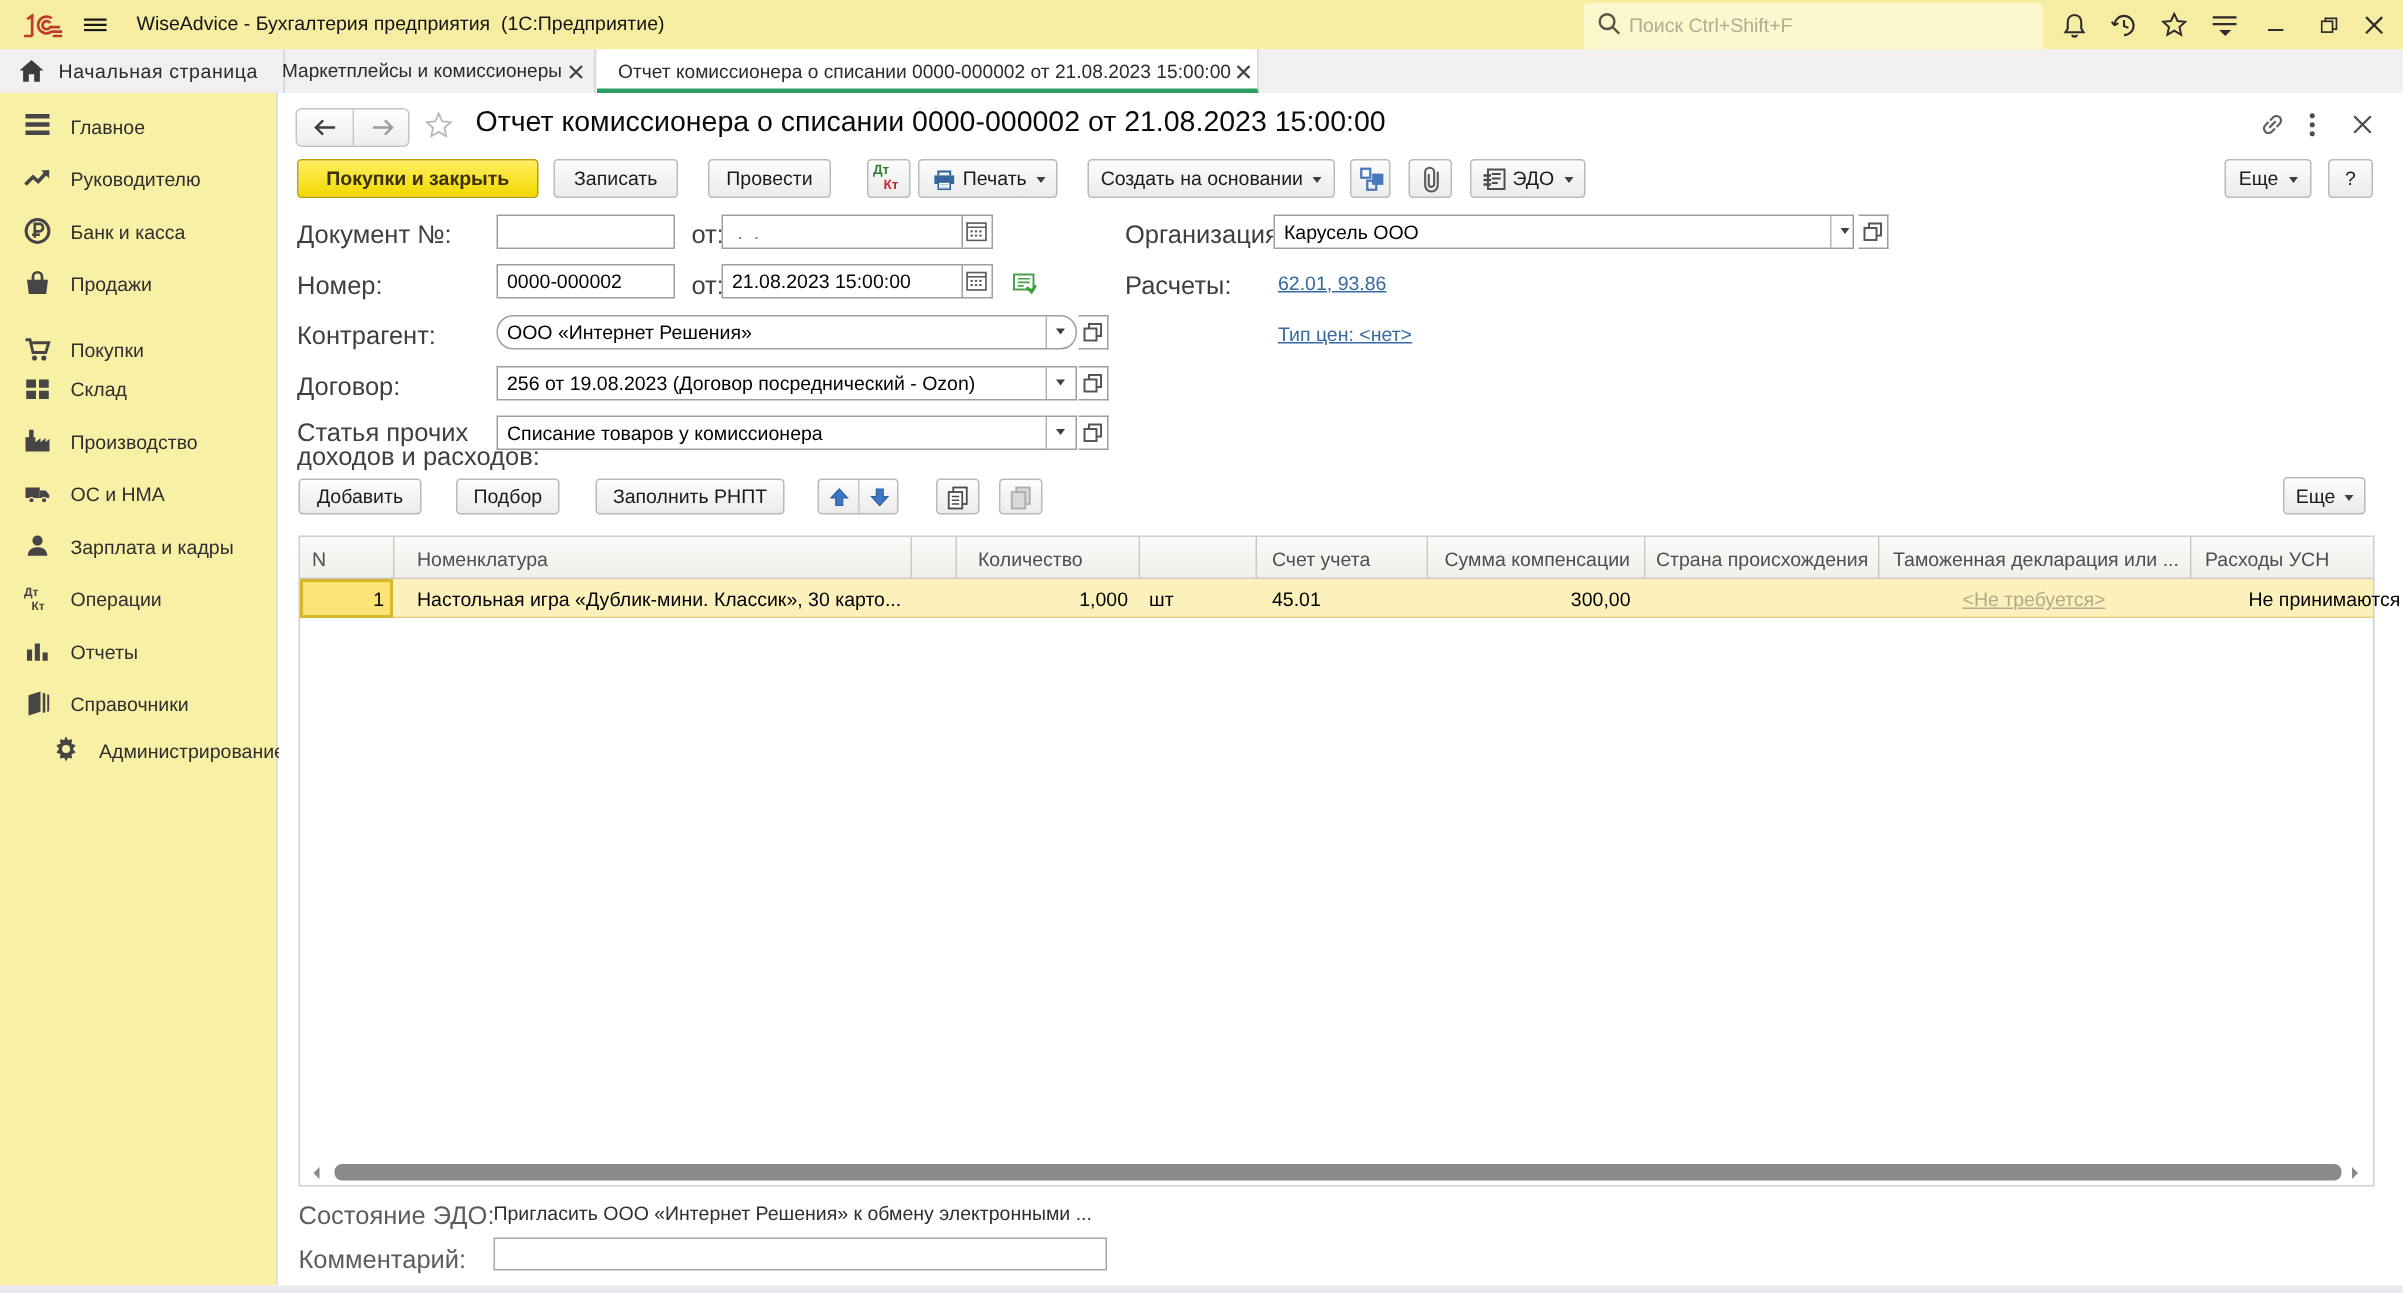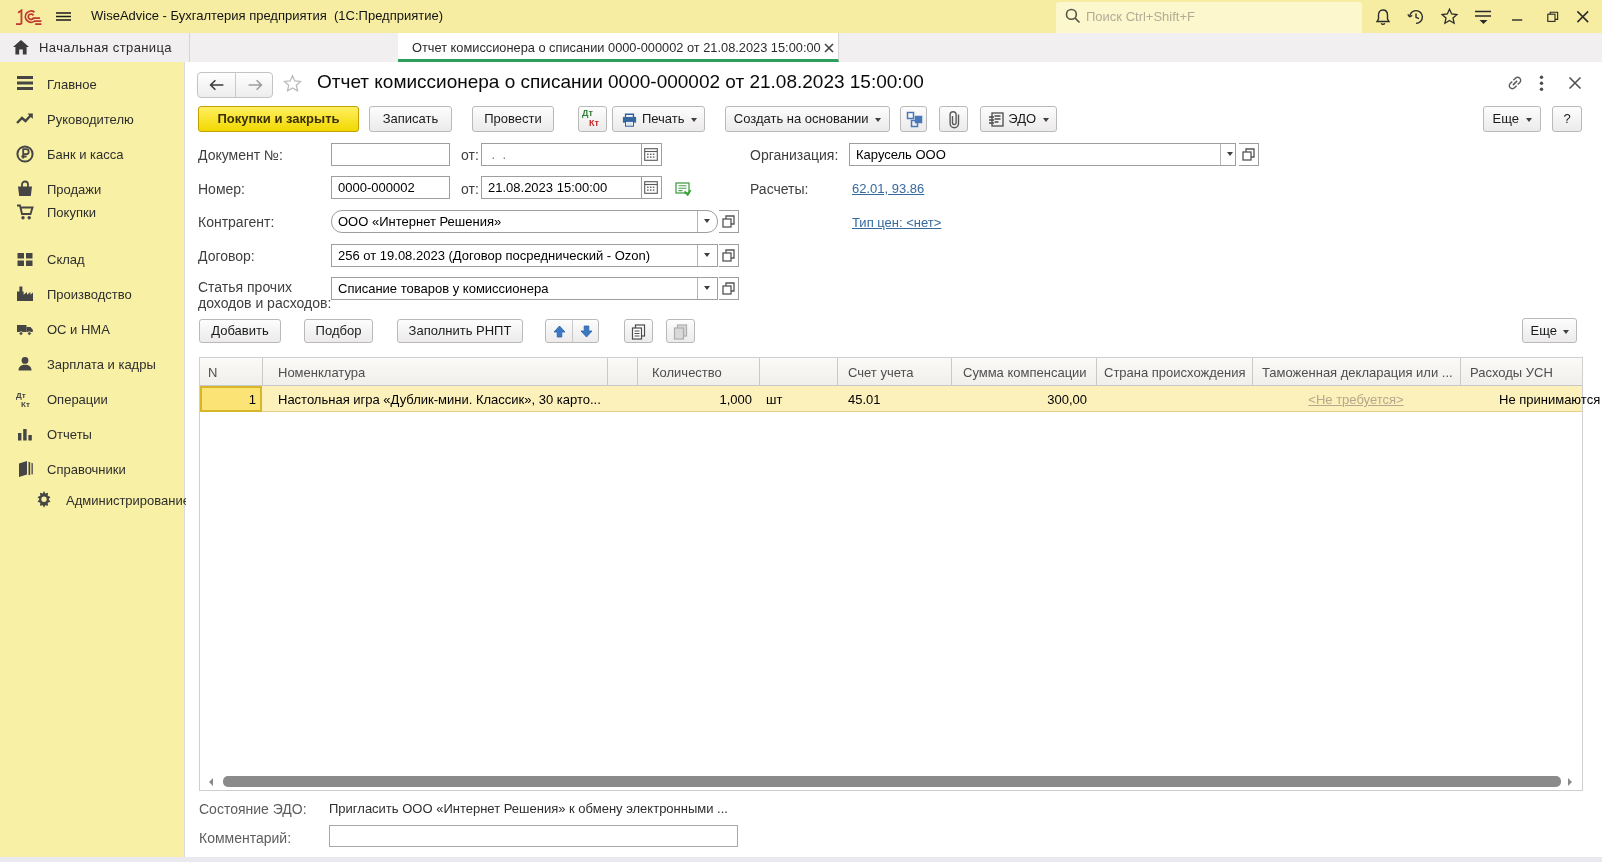--- a/index.html
+++ b/index.html
@@ -8,21 +8,21 @@
 #topbar { position:absolute; left:0; top:0; width:1602px; height:33px; background:#f6eda2; }
 #tabbar { position:absolute; left:0; top:33px; width:1602px; height:29px; background:#f1eff0; }
 .tab { position:absolute; top:0; height:29px; font-size:13px; color:#2b2b2b; white-space:nowrap; }
 #sidebar { position:absolute; left:0; top:62px; width:185px; height:795px; background:#f8f0a5; border-right:1px solid #d9d9d9; }
 #footerstrip { position:absolute; left:0; top:857px; width:1602px; height:5px; background:#e9e9ef; }
 .sbitem { position:absolute; left:0; width:185px; height:35px; }
 .sbitem .ic { position:absolute; left:16px; top:8px; width:18px; height:18px; }
 .sbitem .tx { position:absolute; left:47px; top:10px; font-size:13px; color:#2e2e2e; }
 #main { position:absolute; left:186px; top:62px; width:1416px; height:795px; background:#fff; }
 .btn { position:absolute; height:26px; border:1px solid #b9b9b9; border-radius:3px; background:linear-gradient(#fdfdfd,#eceaea); font-size:13px; color:#1a1a1a; text-align:center; line-height:24px; white-space:nowrap; }
-.lbl { position:absolute; font-size:14px; color:#3f3f3f; white-space:nowrap; }
+.lbl { position:absolute; font-size:17px; color:#3f3f3f; white-space:nowrap; }
 .inp { position:absolute; height:23px; border:1px solid #9e9e9e; background:#fff; font-size:13px; color:#000; line-height:21px; padding-left:6px; white-space:nowrap; overflow:hidden; }
 .lnk { position:absolute; font-size:13px; color:#35699f; text-decoration:underline; white-space:nowrap; }
 .caret { display:inline-block; width:0; height:0; border-left:3.5px solid transparent; border-right:3.5px solid transparent; border-top:4.5px solid #3f3f3f; vertical-align:middle; }
 .hb { position:absolute; top:0; width:1px; height:28px; background:#cbc9c5; }
 .hl { position:absolute; top:7px; font-size:13px; color:#4e4e4e; white-space:nowrap; }
 .cl { position:absolute; top:34px; font-size:13px; color:#000; white-space:nowrap; }
 </style>
 </head>
 <body>
 <div id="topbar">
@@ -87,20 +87,26 @@
       <path d="M1.5 1.5 L13 13 M13 1.5 L1.5 13" stroke="#2b2b2b" stroke-width="1.6"></path>
     </svg>
 </div>
 <div id="tabbar">
   <div class="tab" style="left:0;width:190px;border-right:1px solid #d6d4d5;">
     <svg class="abs" style="left:13px;top:7px" width="16" height="15" viewBox="0 0 16 15">
         <path d="M8 0 L16 7 L13.6 7 L13.6 14.5 L9.8 14.5 L9.8 9.5 L6.2 9.5 L6.2 14.5 L2.4 14.5 L2.4 7 L0 7 Z" fill="#3c3c3c"></path>
       </svg>
     <span class="abs" style="left:39px;top:7px;letter-spacing:0.4px;">Начальная страница</span>
   </div>
+  <div class="tab" style="left:179px;width:218px;border-right:1px solid #d6d4d5;">
+    <span class="abs" style="left:9px;top:7px;font-size:12.7px;">Маркетплейсы и комиссионеры</span>
+    <svg class="abs" style="left:200px;top:10px" width="10" height="10" viewBox="0 0 10 10">
+        <path d="M1 1 L9 9 M9 1 L1 9" stroke="#444" stroke-width="1.6"></path>
+      </svg>
+  </div>
   <div class="tab" style="left:398px;width:441px;background:#fff;border-right:1px solid #d6d4d5;border-bottom:3px solid #2c9e5e;">
     <span class="abs" style="left:14px;top:7px;font-size:12.8px;">Отчет комиссионера о списании 0000-000002 от 21.08.2023 15:00:00</span>
     <svg class="abs" style="left:426px;top:10px" width="10" height="10" viewBox="0 0 10 10">
         <path d="M1 1 L9 9 M9 1 L1 9" stroke="#444" stroke-width="1.6"></path>
       </svg>
   </div>
 </div>
 <div id="sidebar">
   <div class="sbitem" style="top:5px;padding-left:24px;">
     <svg class="ic" viewBox="0 0 18 18">
@@ -124,21 +130,21 @@
       </svg>
     <div class="tx">Банк и касса</div>
   </div>
   <div class="sbitem" style="top:110px;">
     <svg class="ic" viewBox="0 0 18 18">
         <path d="M2 6.5 h14 l-1.2 9.5 h-11.6 Z" fill="#454545"></path>
         <path d="M6 8 L6 4.5 A3 3 0 0 1 12 4.5 L12 8" fill="none" stroke="#454545" stroke-width="1.8"></path>
       </svg>
     <div class="tx">Продажи</div>
   </div>
-  <div class="sbitem" style="top:133px;">
+  <div class="sbitem" style="top:154px;">
     <svg class="ic" viewBox="0 0 18 18">
         <path d="M1 2.5 h3 l2 8.5 h8.5 l2 -6.5 h-11" fill="none" stroke="#454545" stroke-width="1.9"></path>
         <circle cx="7" cy="14.7" r="1.7" fill="#454545"></circle>
         <circle cx="13.2" cy="14.7" r="1.7" fill="#454545"></circle>
       </svg>
     <div class="tx">Покупки</div>
   </div>
   <div class="sbitem" style="top:180px;">
     <svg class="ic" viewBox="0 0 18 18">
         <g fill="#454545">

